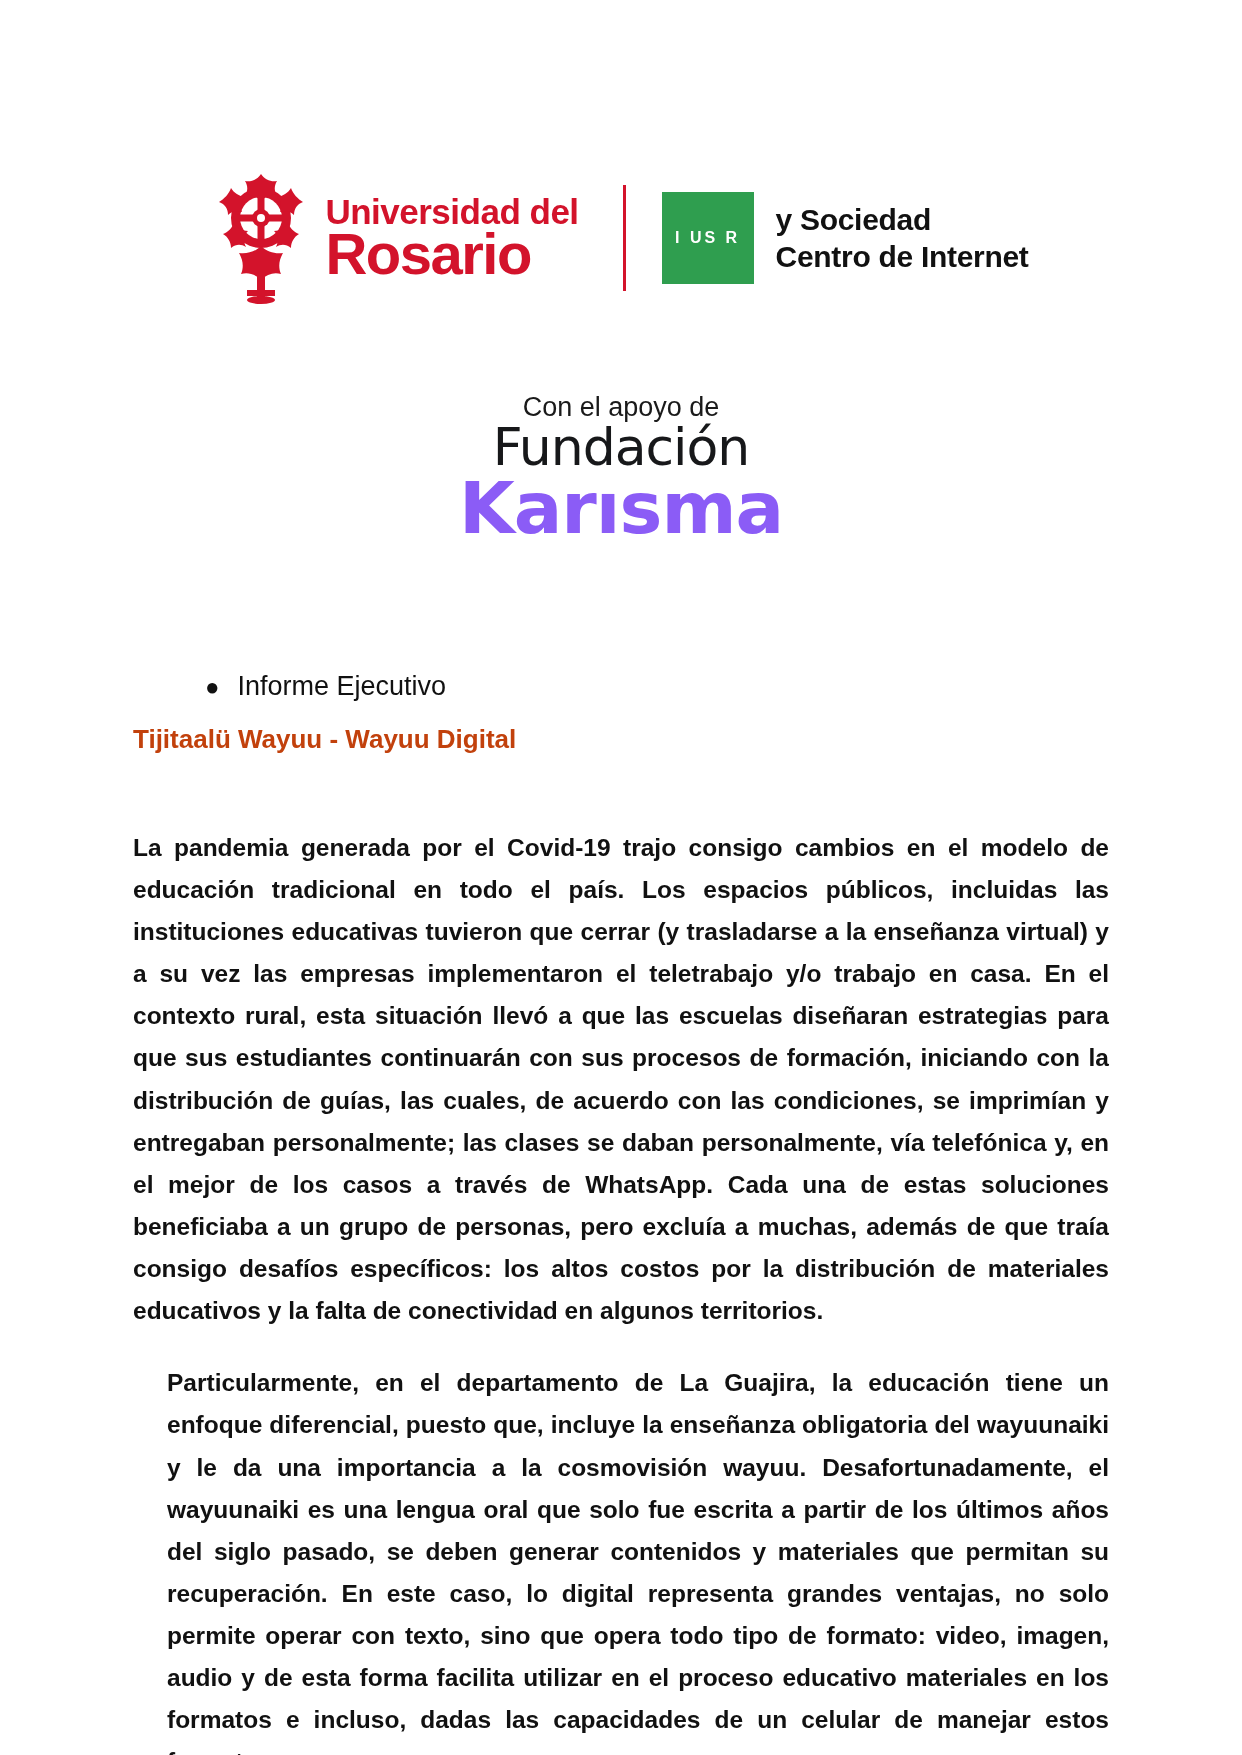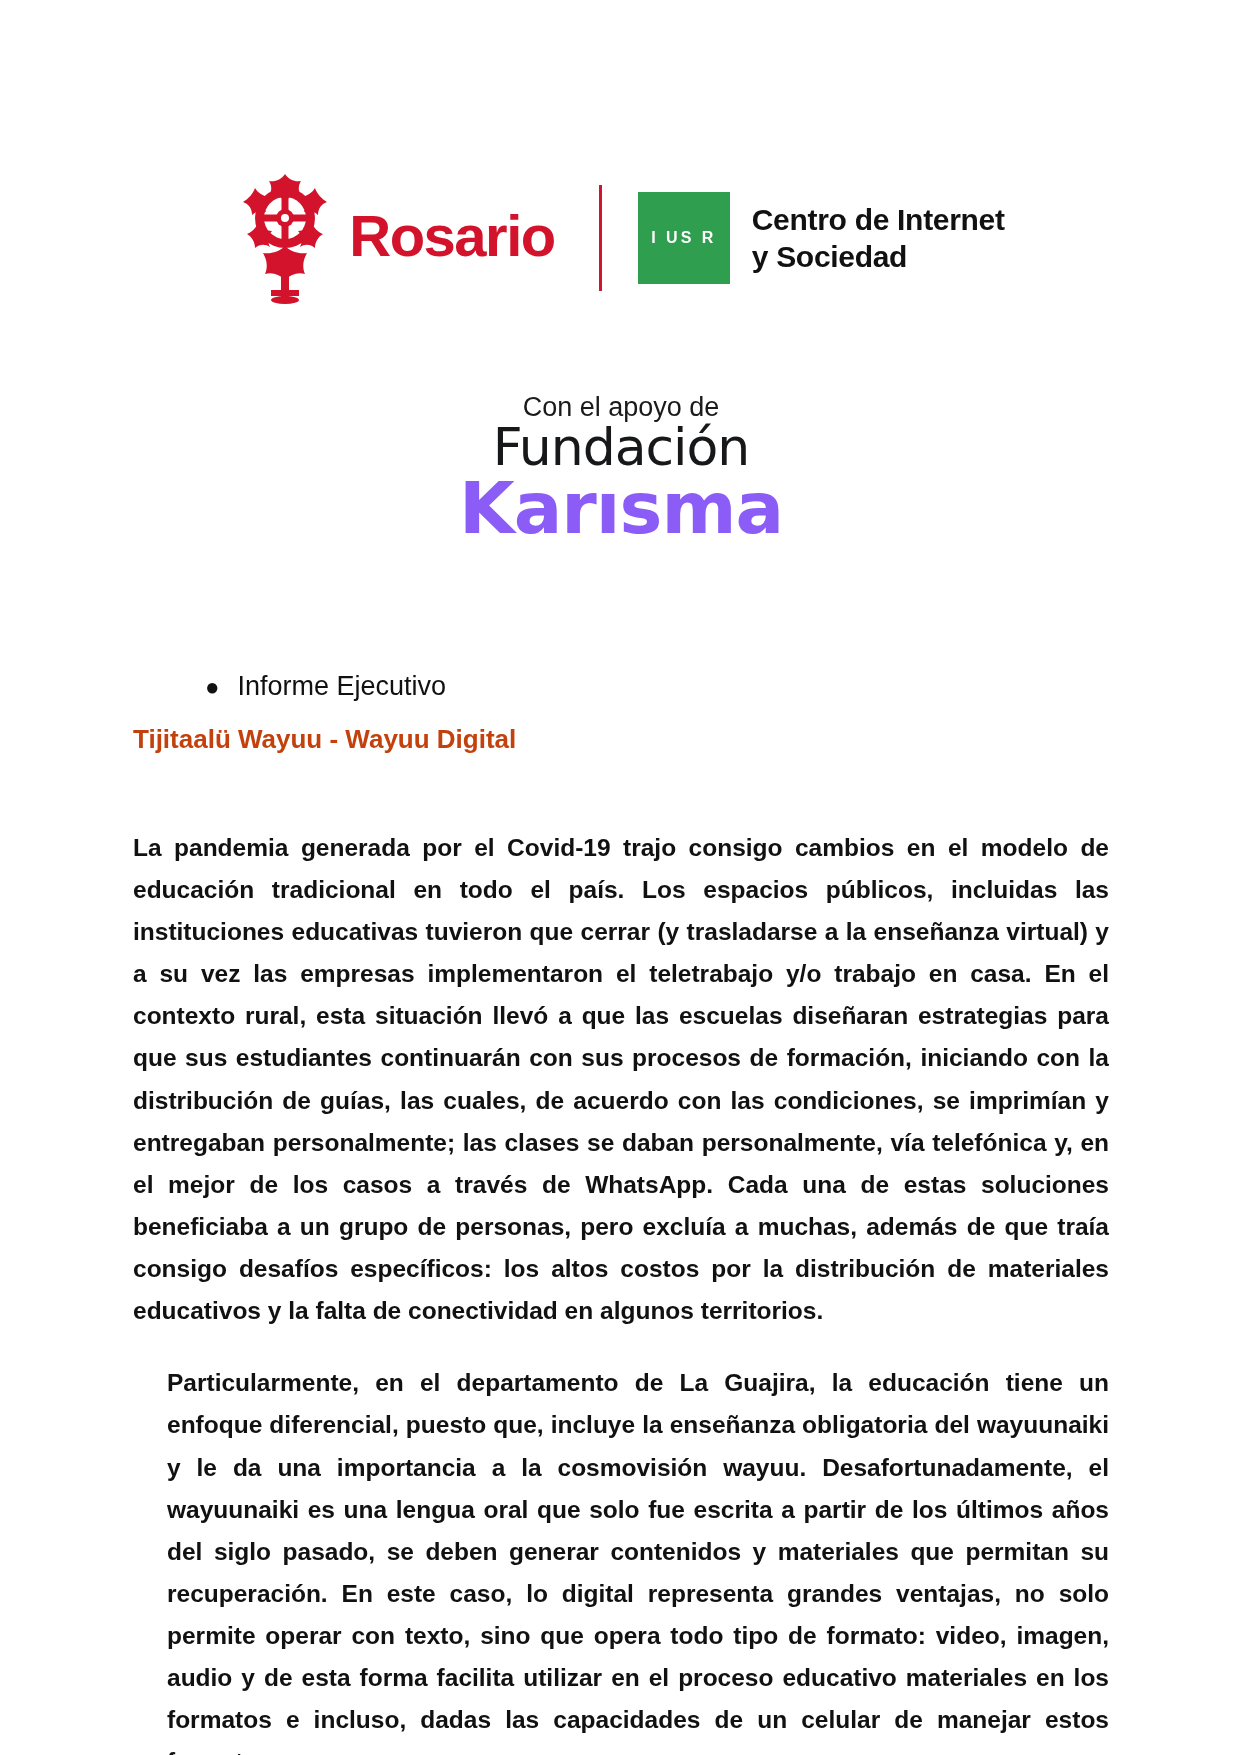--- a/index.html
+++ b/index.html
@@ -179,34 +179,35 @@
           <path d="M90 30c-6 2-9 7-9 13-4-4-9-5-14-3 2-5 1-11-3-15 6-1 11-4 14-9 2 6 7 11 12 14z"></path>
           <path d="M10 62c5 3 8 8 8 14 5-4 10-4 15-1-3-6-2-12 2-16-6 0-11-3-14-8-2 5-6 9-11 11z"></path>
           <path d="M86 62c-5 3-8 8-8 14-5-4-10-4-15-1 3-6 2-12-2-16 6 0 11-3 14-8 2 5 6 9 11 11z"></path>
           <path d="M48 74c-6 6-14 8-22 7 4 7 5 14 2 21 7-2 14 0 20 6 6-6 13-8 20-6-3-7-2-14 2-21-8 1-16-1-22-7z"></path>
           <path d="M44 104h8v26h-8z"></path>
           <path d="M34 118h28v6H34z"></path>
           <ellipse cx="48" cy="128" rx="14" ry="4"></ellipse>
         </g>
       </svg>
       <div class="ur-text">
+        <span class="l1">Universidad del</span>
         <span class="l2">Rosario</span>
       </div>
     </div>
 
     <div class="divider-vert"></div>
 
     <div class="iusr">
       <div class="iusr-box">
         <span>I  U</span>
         <span>S  R</span>
       </div>
       <div class="iusr-text">
+        <div>y Sociedad</div>
         <div>Centro de Internet</div>
-        <div>y Sociedad</div>
       </div>
     </div>
 
   </div>
 
   <div class="apoyo">Con el apoyo de</div>
   <div class="karisma">
     <span class="k1">Fundación</span>
     <span class="k2">Karısma</span>
   </div>

